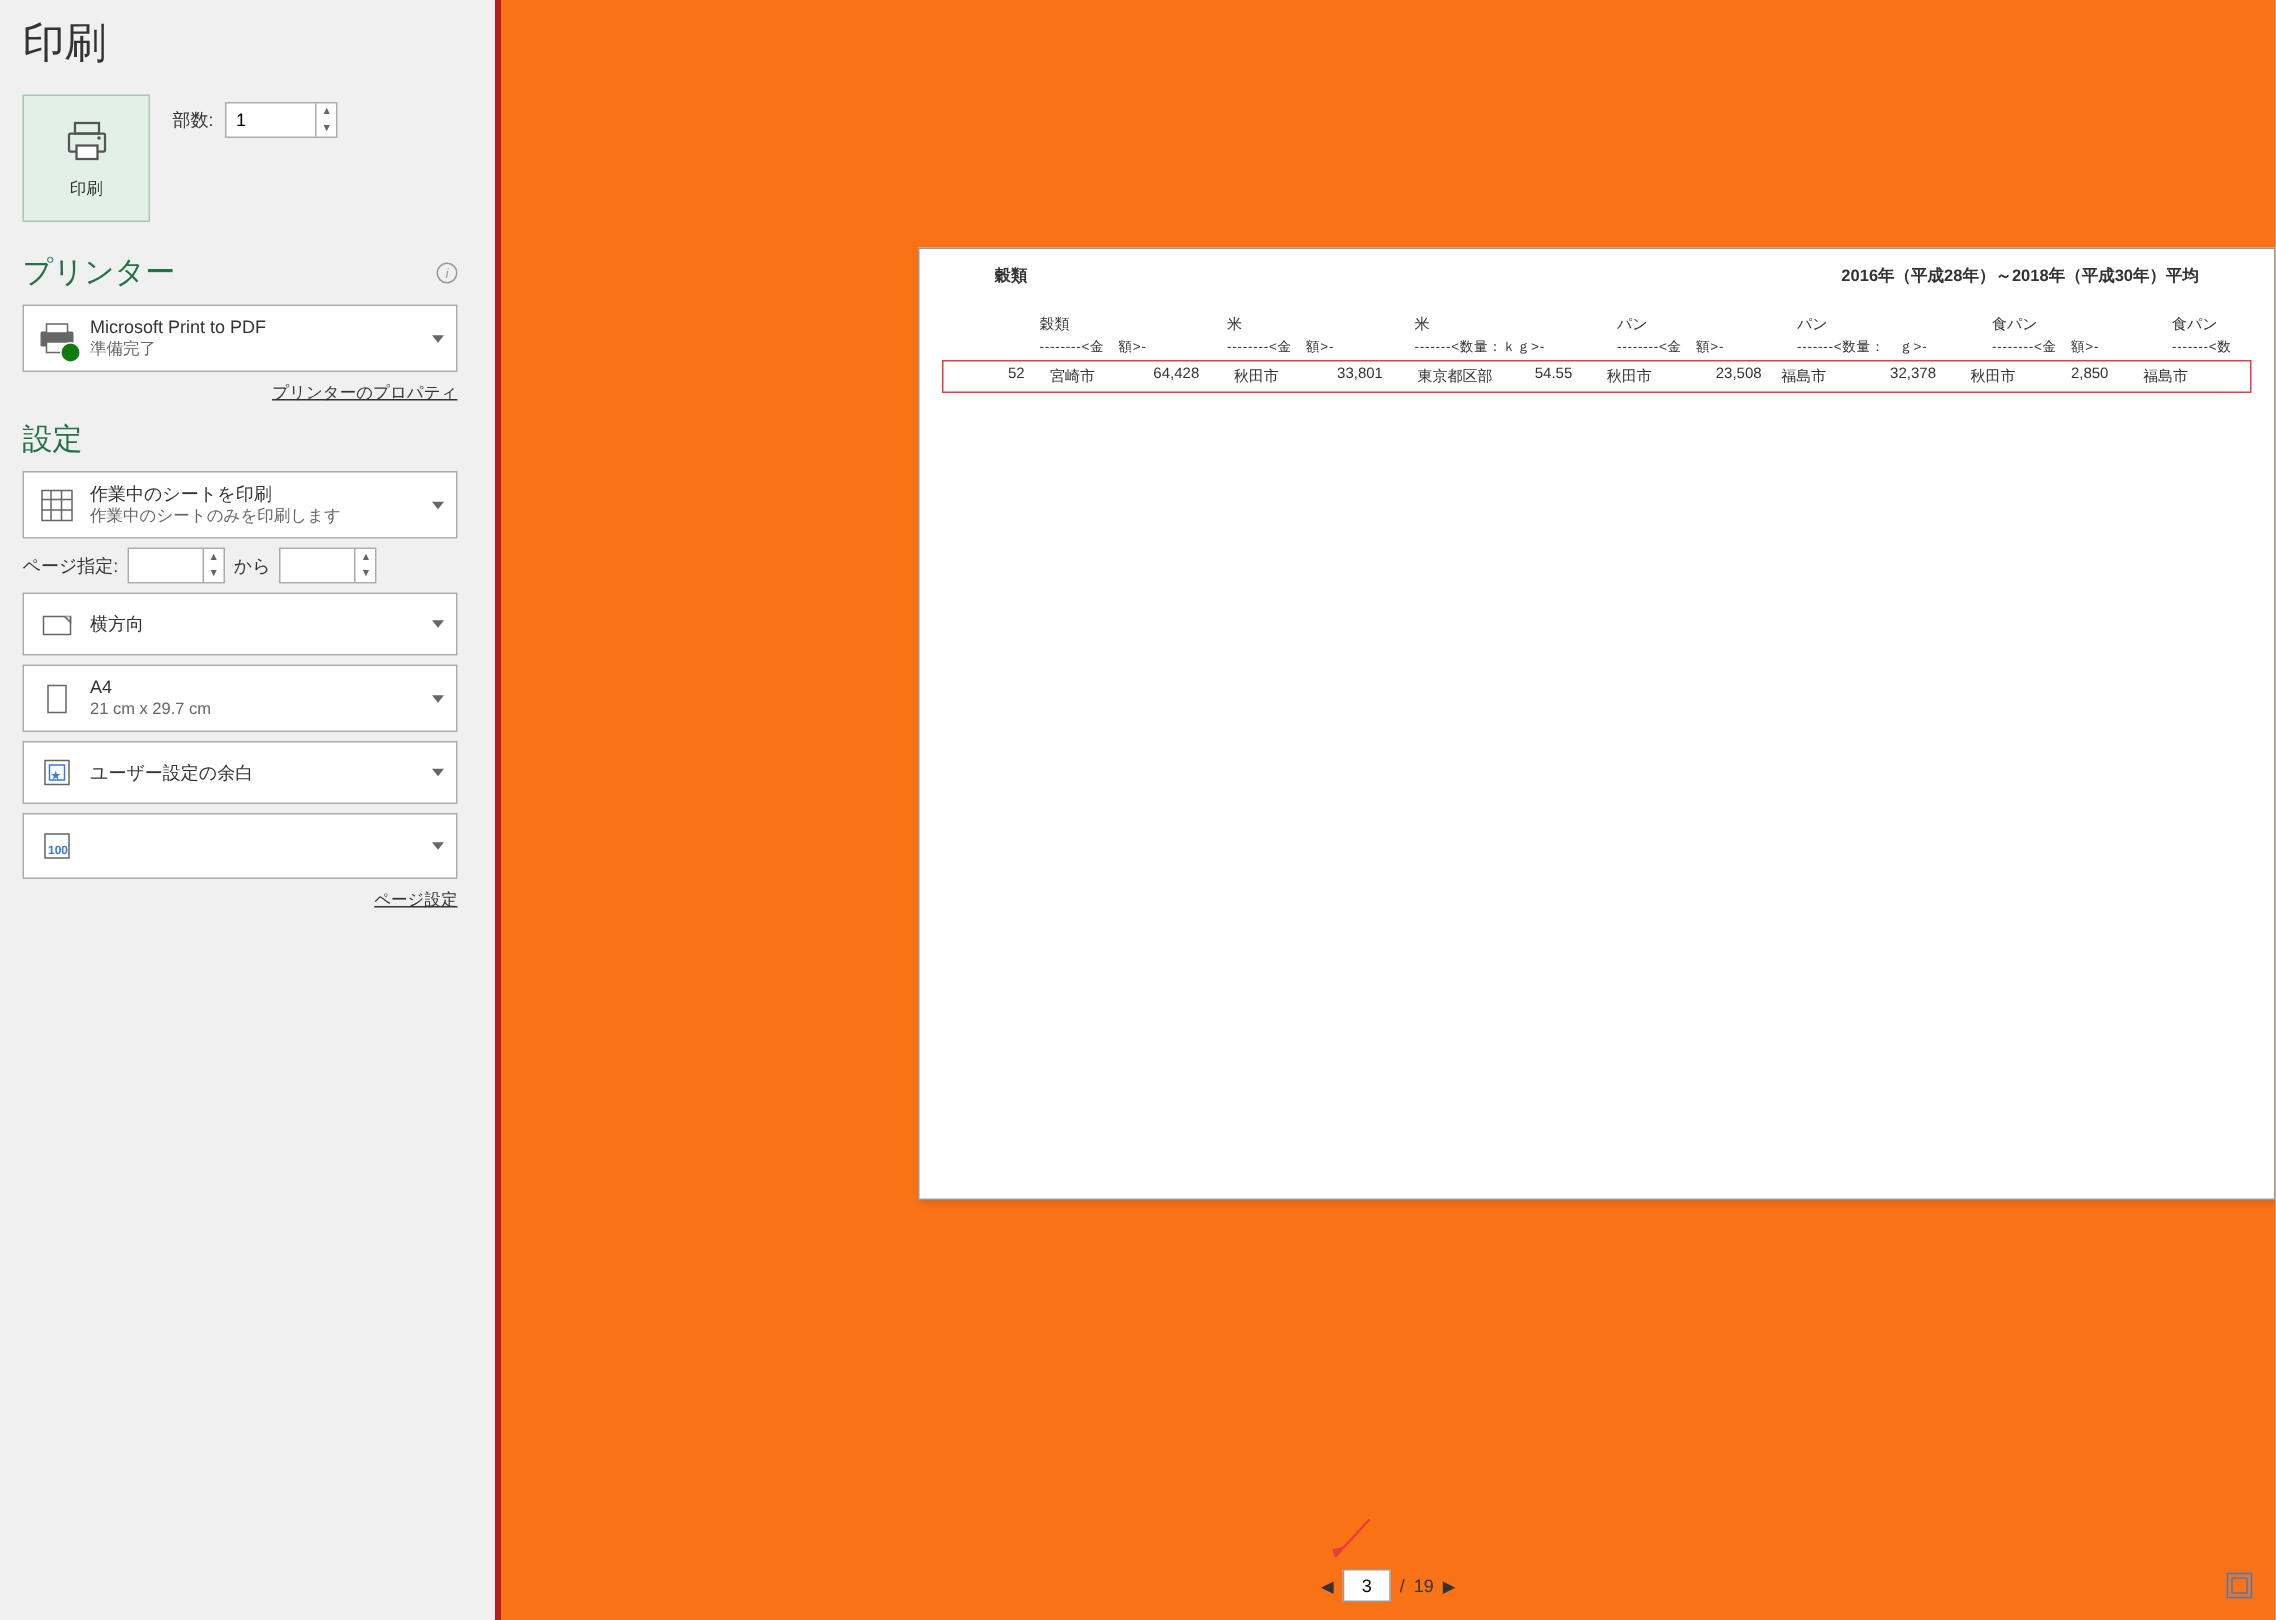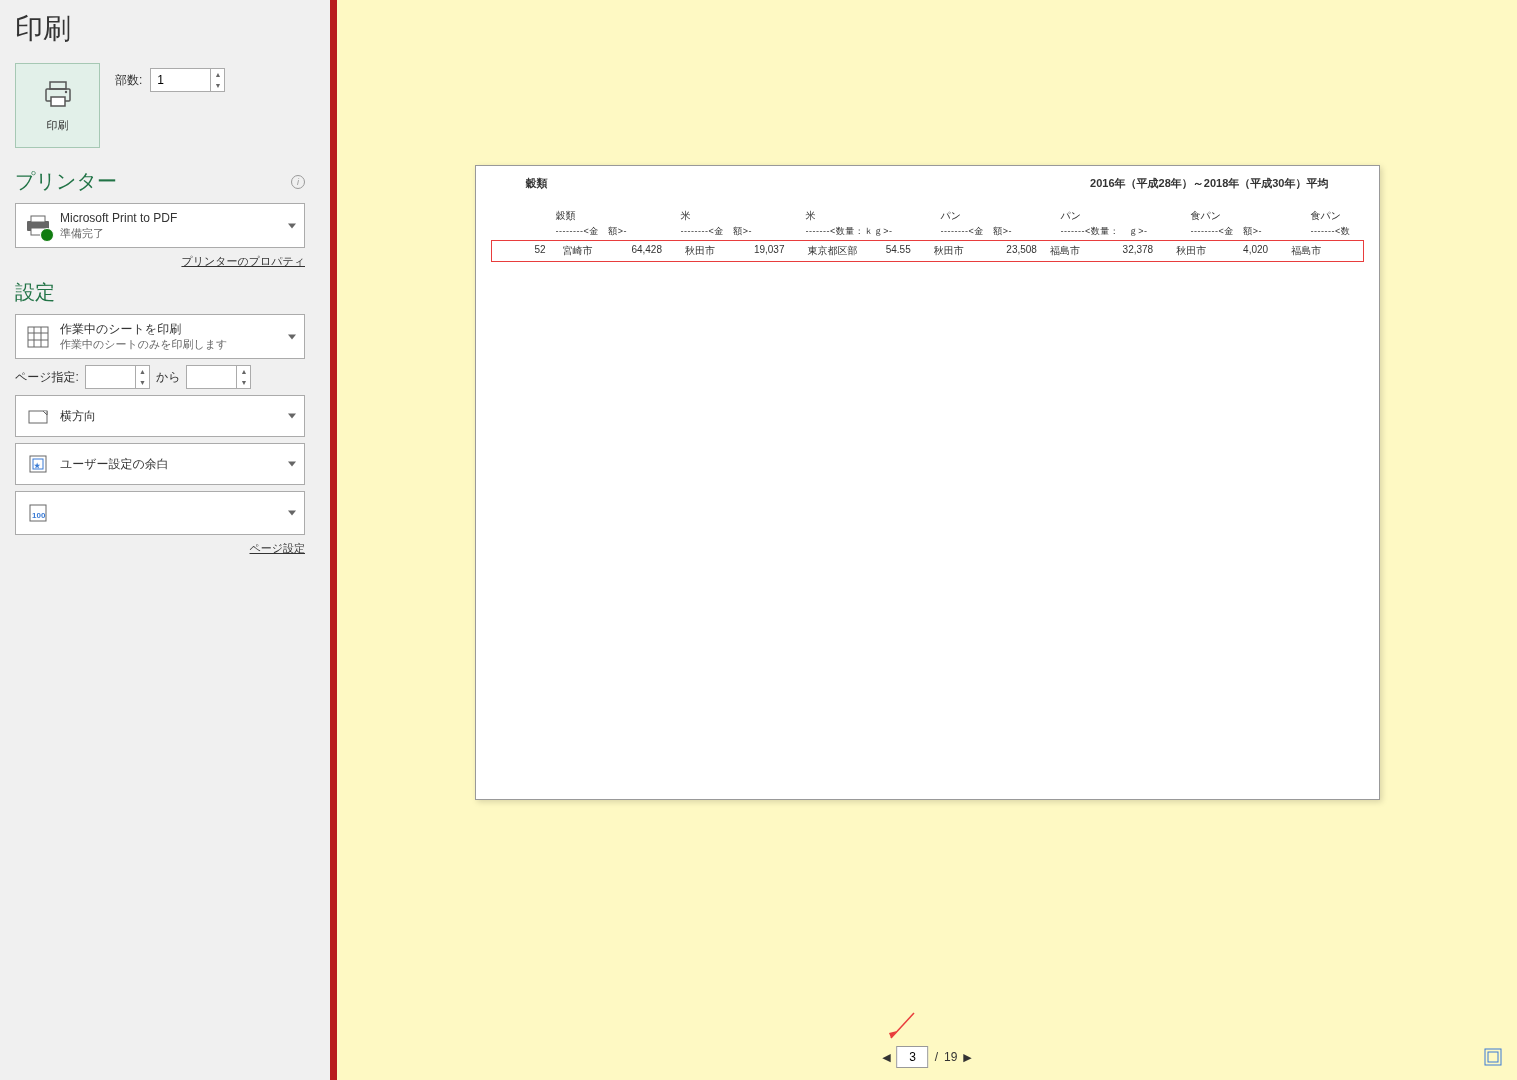--- a/index.html
+++ b/index.html
@@ -110,26 +110,26 @@
 .link-row a { font-size: 11px; color: #333; text-decoration: underline; cursor: pointer; margin-left: 28px; }
 .page-range-row {
   display: flex; align-items: center; gap: 6px; margin-bottom: 6px;
 }
 .page-range-row .lbl { font-size: 12px; }
 .small-input {
   width: 65px; height: 24px; border: 1px solid #ababab; padding: 0 16px 0 4px;
 }
 .preview-area {
   flex: 1;
-  background: #fef9c3;
-  border-left: 7px solid #b91c1c;
+  background: #f97316;
+  border-left: 4px solid #b91c1c;
   position: relative;
   display: flex;
   flex-direction: column;
-  align-items: center;
+  align-items: flex-end;
 }
 .preview-page {
   margin-top: 165px;
   width: 905px;
   height: 635px;
   background: #fff;
   border: 1px solid #999;
   box-shadow: 2px 2px 6px rgba(0,0,0,0.15);
   padding: 10px 10px;
   font-size: 10px;
@@ -292,20 +292,32 @@
           <rect x="2" y="6" width="18" height="12" fill="none" stroke="#666"></rect>
           <polyline points="16,6 20,10 20,6" fill="#ddd" stroke="#666"></polyline>
         </svg>
     </span>
     <div class="dropdown-text">
       <div class="dropdown-title">横方向</div>
     </div>
     <span class="dropdown-caret"></span>
   </div>
 
+  <div class="dropdown">
+    <span class="dropdown-icon paper-icon">
+      <svg viewBox="0 0 22 22">
+          <rect x="5" y="2" width="12" height="18" fill="none" stroke="#666"></rect>
+        </svg>
+    </span>
+    <div class="dropdown-text">
+      <div class="dropdown-title">A4</div>
+      <div class="dropdown-sub">21 cm x 29.7 cm</div>
+    </div>
+    <span class="dropdown-caret"></span>
+  </div>
 
   <div class="dropdown short">
     <span class="dropdown-icon margin-icon">
       <svg viewBox="0 0 22 22">
           <rect x="3" y="3" width="16" height="16" fill="none" stroke="#666"></rect>
           <rect x="6" y="6" width="10" height="10" fill="none" stroke="#3a7bd5"></rect>
           <text x="7" y="15" font-size="7" fill="#3a7bd5">★</text>
         </svg>
     </span>
     <div class="dropdown-text">
@@ -351,29 +363,29 @@
       <div class="hc" style="width:120px;">--------&lt;金　額&gt;-</div>
       <div class="hc" style="width:130px;">-------&lt;数量：　ｇ&gt;-</div>
       <div class="hc" style="width:120px;">--------&lt;金　額&gt;-</div>
       <div class="hc" style="width:60px;">-------&lt;数</div>
     </div>
     <div class="data-row">
       <div style="width:20px;">52</div>
       <div style="width:55px;">宮崎市</div>
       <div style="width:70px;text-align:right;padding-right:10px;">64,428</div>
       <div style="width:55px;">秋田市</div>
-      <div style="width:70px;text-align:right;padding-right:10px;">19,037</div>
+      <div style="width:70px;text-align:right;padding-right:10px;">33,801</div>
       <div style="width:75px;">東京都区部</div>
       <div style="width:55px;text-align:right;padding-right:10px;">54.55</div>
       <div style="width:55px;">秋田市</div>
       <div style="width:65px;text-align:right;">23,508</div>
       <div style="width:55px;">福島市</div>
       <div style="width:75px;text-align:right;padding-right:10px;">32,378</div>
       <div style="width:55px;">秋田市</div>
-      <div style="width:60px;text-align:right;padding-right:10px;">4,020</div>
+      <div style="width:60px;text-align:right;padding-right:10px;">2,850</div>
       <div style="width:55px;">福島市</div>
     </div>
   </div>
 
   <svg class="red-arrow" width="40" height="40">
     <line x1="35" y1="5" x2="12" y2="30" stroke="#e83d3d" stroke-width="1.5"></line>
     <polygon points="12,30 18,23 10,25" fill="#e83d3d"></polygon>
   </svg>
 
   <div class="pager">

